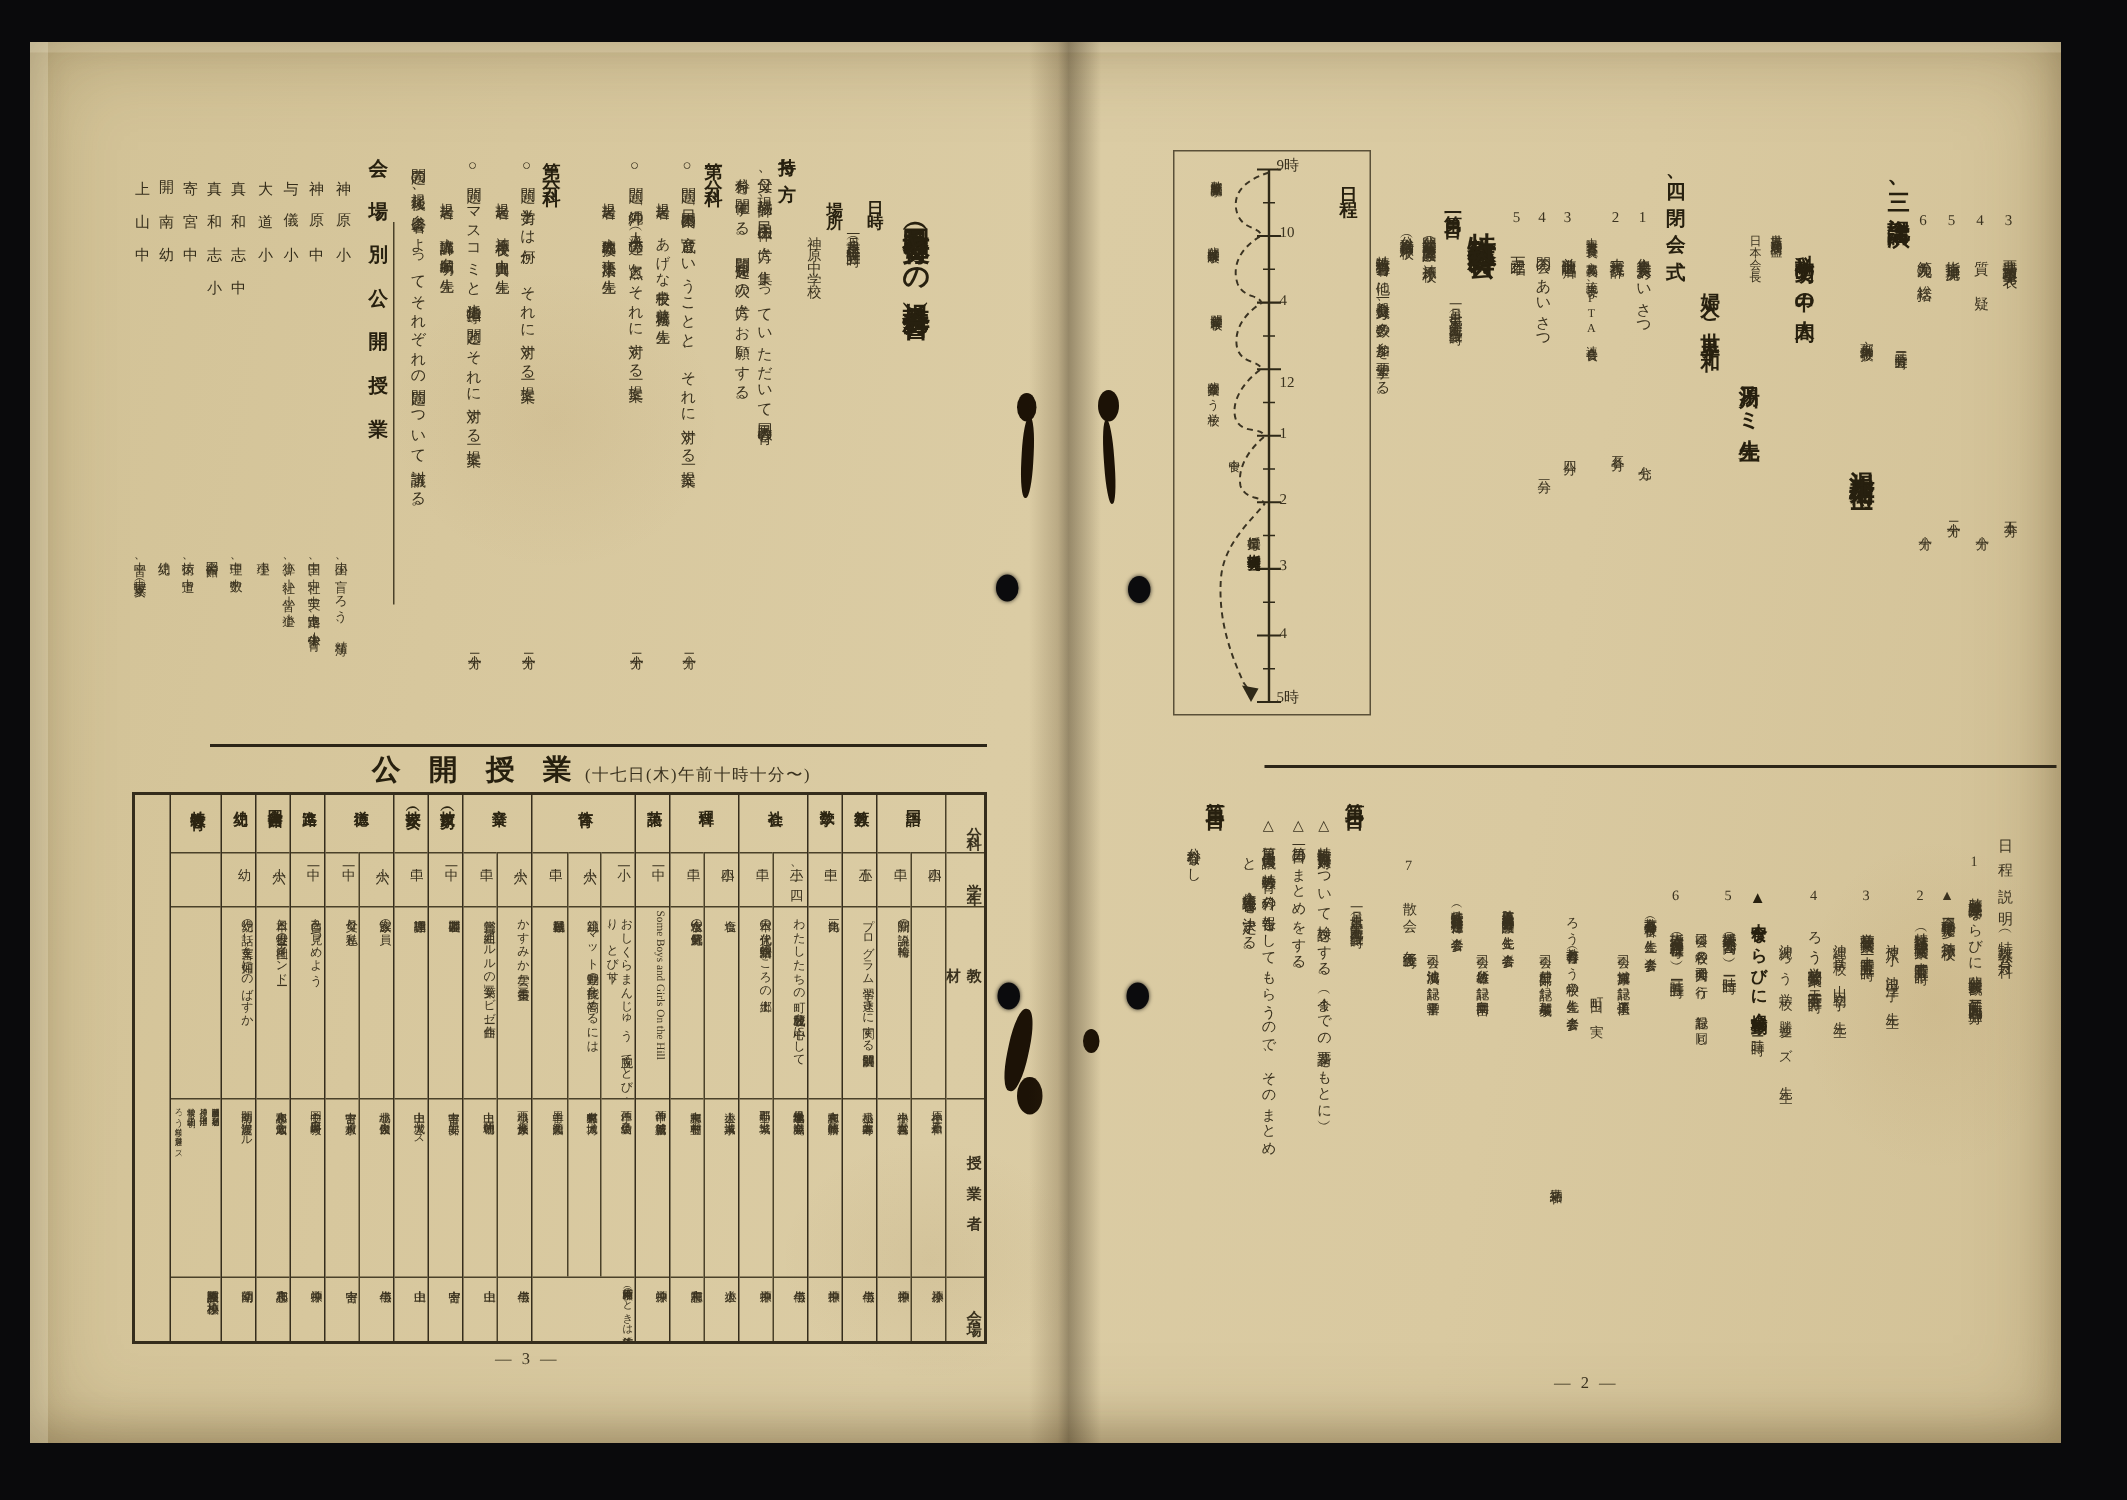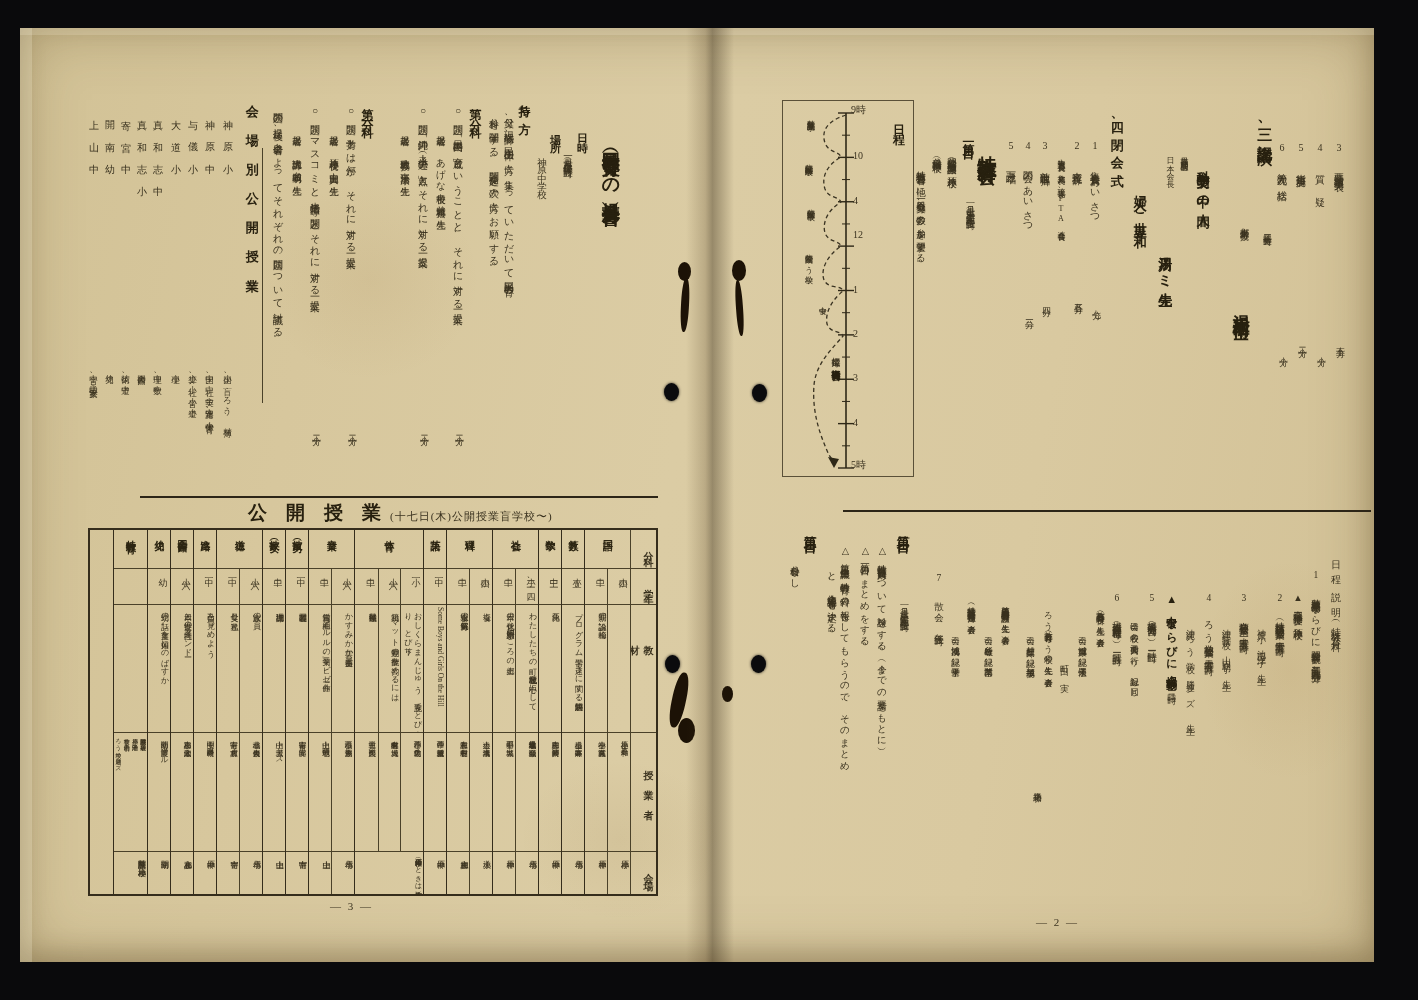--- a/index.html
+++ b/index.html
@@ -187,21 +187,21 @@
   <div class="v s9" style="left:311px;top:428px">二十分</div>
   <div class="v s95" style="left:291px;top:128px">提起者　　琉大講師　名城嗣明　先生</div>
   <div class="v s10" style="left:272px;top:105px">問題の提起後、参会者によってそれぞれの問題について討議する。</div>
   <div style="position:absolute;left:262px;top:148px;width:1px;height:255px;background:#4a4129"></div>
   <div class="v s13 b ls29" style="left:245px;top:95px">会場別公開授業</div>
   <div id="venues"></div>
 
   <div class="rule" style="left:140px;top:496px;width:518px"></div>
 
   <div class="h b" style="left:248px;top:500px;font-size:19px">公　開　授　業</div>
-  <div class="h" style="left:390px;top:509px;font-size:11px;letter-spacing:1px">(十七日(木)公開授業盲学校〜)</div>
+  <div class="h" style="left:390px;top:509px;font-size:11px;letter-spacing:1px">(十七日(木)午前十時十分〜)</div>
   <div id="grid">
       <div class="thc" style="width: 26px;">
         <div class="tcell ntop" style="height: 38px; font-size: 10px; font-weight: bold; letter-spacing: 6px; text-align: center;">分科</div>
         <div class="tcell" style="height: 36px; font-size: 10px; font-weight: bold; letter-spacing: 6px; text-align: center;">学年</div>
         <div class="tcell" style="height: 128px; font-size: 10px; font-weight: bold; letter-spacing: 64px; text-align: center;">教材</div>
         <div class="tcell" style="height: 119px; font-size: 10px; font-weight: bold; letter-spacing: 20px; text-align: center;">授業者</div>
         <div class="tcell" style="height: 43px; font-size: 10px; font-weight: bold; letter-spacing: 8px; text-align: center;">会場</div>
       </div>
       <div class="tgroup" style="width: 46px;">
         <div class="tsub">
@@ -473,21 +473,21 @@
     <div class="v" style="left:137px;top:368px;font-size:8.5px;letter-spacing:1px">図書館</div>
     <div class="v" style="left:120px;top:112px;font-size:10px;letter-spacing:22px;color:#342d1b">寄宮中</div>
     <div class="v" style="left:121px;top:368px;font-size:8.5px;letter-spacing:1px">技術、中道</div>
     <div class="v" style="left:104px;top:112px;font-size:10px;letter-spacing:22px;color:#342d1b">開南幼</div>
     <div class="v" style="left:105px;top:368px;font-size:8.5px;letter-spacing:1px">幼児</div>
     <div class="v" style="left:88px;top:112px;font-size:10px;letter-spacing:22px;color:#342d1b">上山中</div>
     <div class="v" style="left:89px;top:368px;font-size:8.5px;letter-spacing:1px">中音、中技家︵女︶</div>
     <div class="h" style="left:851px;top:103px;font-size:10px">9時</div>
     <div class="h" style="left:853px;top:150.375px;font-size:10px">10</div>
     <div class="h" style="left:853px;top:194.75px;font-size:10px">4</div>
-    <div class="h" style="left:853px;top:229px;font-size:10px">12</div>
+    <div class="h" style="left:853px;top:250px;font-size:10px">12</div>
     <div class="h" style="left:853px;top:283.5px;font-size:10px">1</div>
     <div class="h" style="left:853px;top:327.875px;font-size:10px">2</div>
     <div class="h" style="left:853px;top:372.25px;font-size:10px">3</div>
     <div class="h" style="left:853px;top:416.625px;font-size:10px">4</div>
     <div class="h" style="left:851px;top:458px;font-size:10px">5時</div>
     <div class="v" style="left:788px;top:114px;width:26px;height:40px;font-size:8px;letter-spacing:.5px;white-space:normal">整肢療護園見学</div>
     <div class="v" style="left:786px;top:158px;width:26px;height:42px;font-size:8px;letter-spacing:.5px;white-space:normal">公開授業特殊学級</div>
     <div class="v" style="left:788px;top:203px;width:26px;height:40px;font-size:8px;letter-spacing:.5px;white-space:normal">公開授業盲学校</div>
     <div class="v" style="left:786px;top:248px;width:26px;height:42px;font-size:8px;letter-spacing:.5px;white-space:normal">公開授業ろう学校</div>
     <div class="v" style="left:812px;top:300px;width:14px;height:28px;font-size:8px;letter-spacing:.5px;white-space:normal">中食</div>

